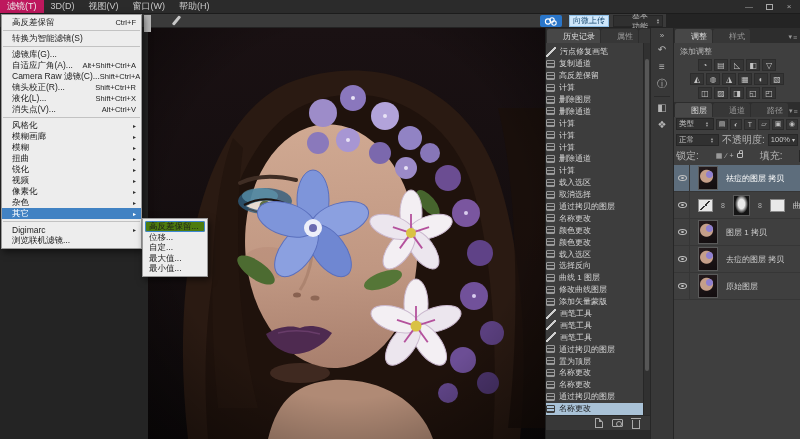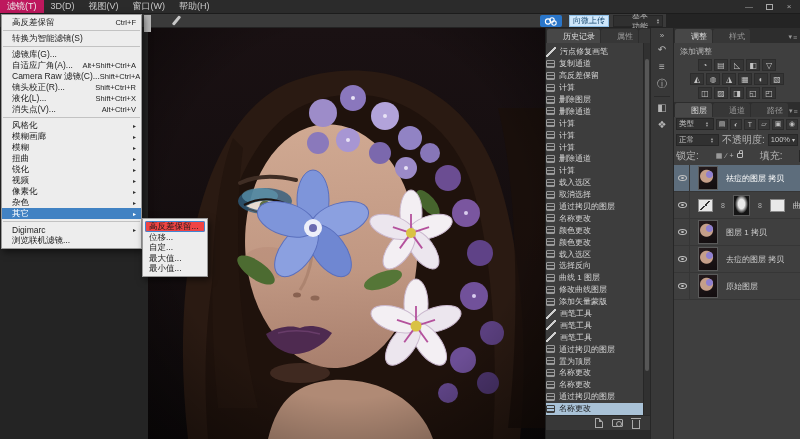--- a/index.html
+++ b/index.html
@@ -44,21 +44,21 @@
   .fm-item{height:11px;display:flex;align-items:center;padding:0 5px 0 10px;font-size:8.5px;color:#1d1d1d;white-space:nowrap}
   .fm-label{white-space:nowrap}
   .fm-short{margin-left:auto;font-size:7.5px;color:#1d1d1d}
   .fm-arrow{margin-left:auto;font-size:6px;color:#333}
   .fm-item.hl{background:#4182c3;color:#fff}
   .fm-item.hl .fm-arrow,.fm-item.hl .fm-short{color:#fff}
   .fm-sep{height:1px;background:#c2c2c2;margin:2px 1px}
   .submenu{position:absolute;left:142px;top:218px;width:66px;background:#ededed;border:1px solid #9a9a9a;
            box-shadow:2px 3px 7px rgba(0,0,0,.55);padding:2px;z-index:41}
   .sm-item{height:10.5px;line-height:10.5px;font-size:8.5px;color:#1d1d1d;padding:0 4px;white-space:nowrap}
-  .sm-item.sel{background:#ef4444;box-shadow:inset 0 0 0 1px #3f87d4;border-radius:2px}
+  .sm-item.sel{background:#4d7c0f;box-shadow:inset 0 0 0 1px #3f87d4;border-radius:2px}
 
   
   .ptabs{height:15px;background:#2d2d2d;display:flex;align-items:flex-end;padding-left:1px}
   .ptab{font-size:8px;color:#9a9a9a;padding:2px 5px 1px 16px;background:#373737;margin-right:1px;
         border-radius:2px 2px 0 0;white-space:nowrap}
   .ptab.active{background:#474747;color:#ddd}
   .ptab-icons{margin-left:auto;display:flex;color:#999;font-size:7px;align-items:center;gap:3px;padding:0 3px 2px 0}
   .pm{display:flex;align-items:center;gap:1px;font-size:7px;color:#999}
 
   

